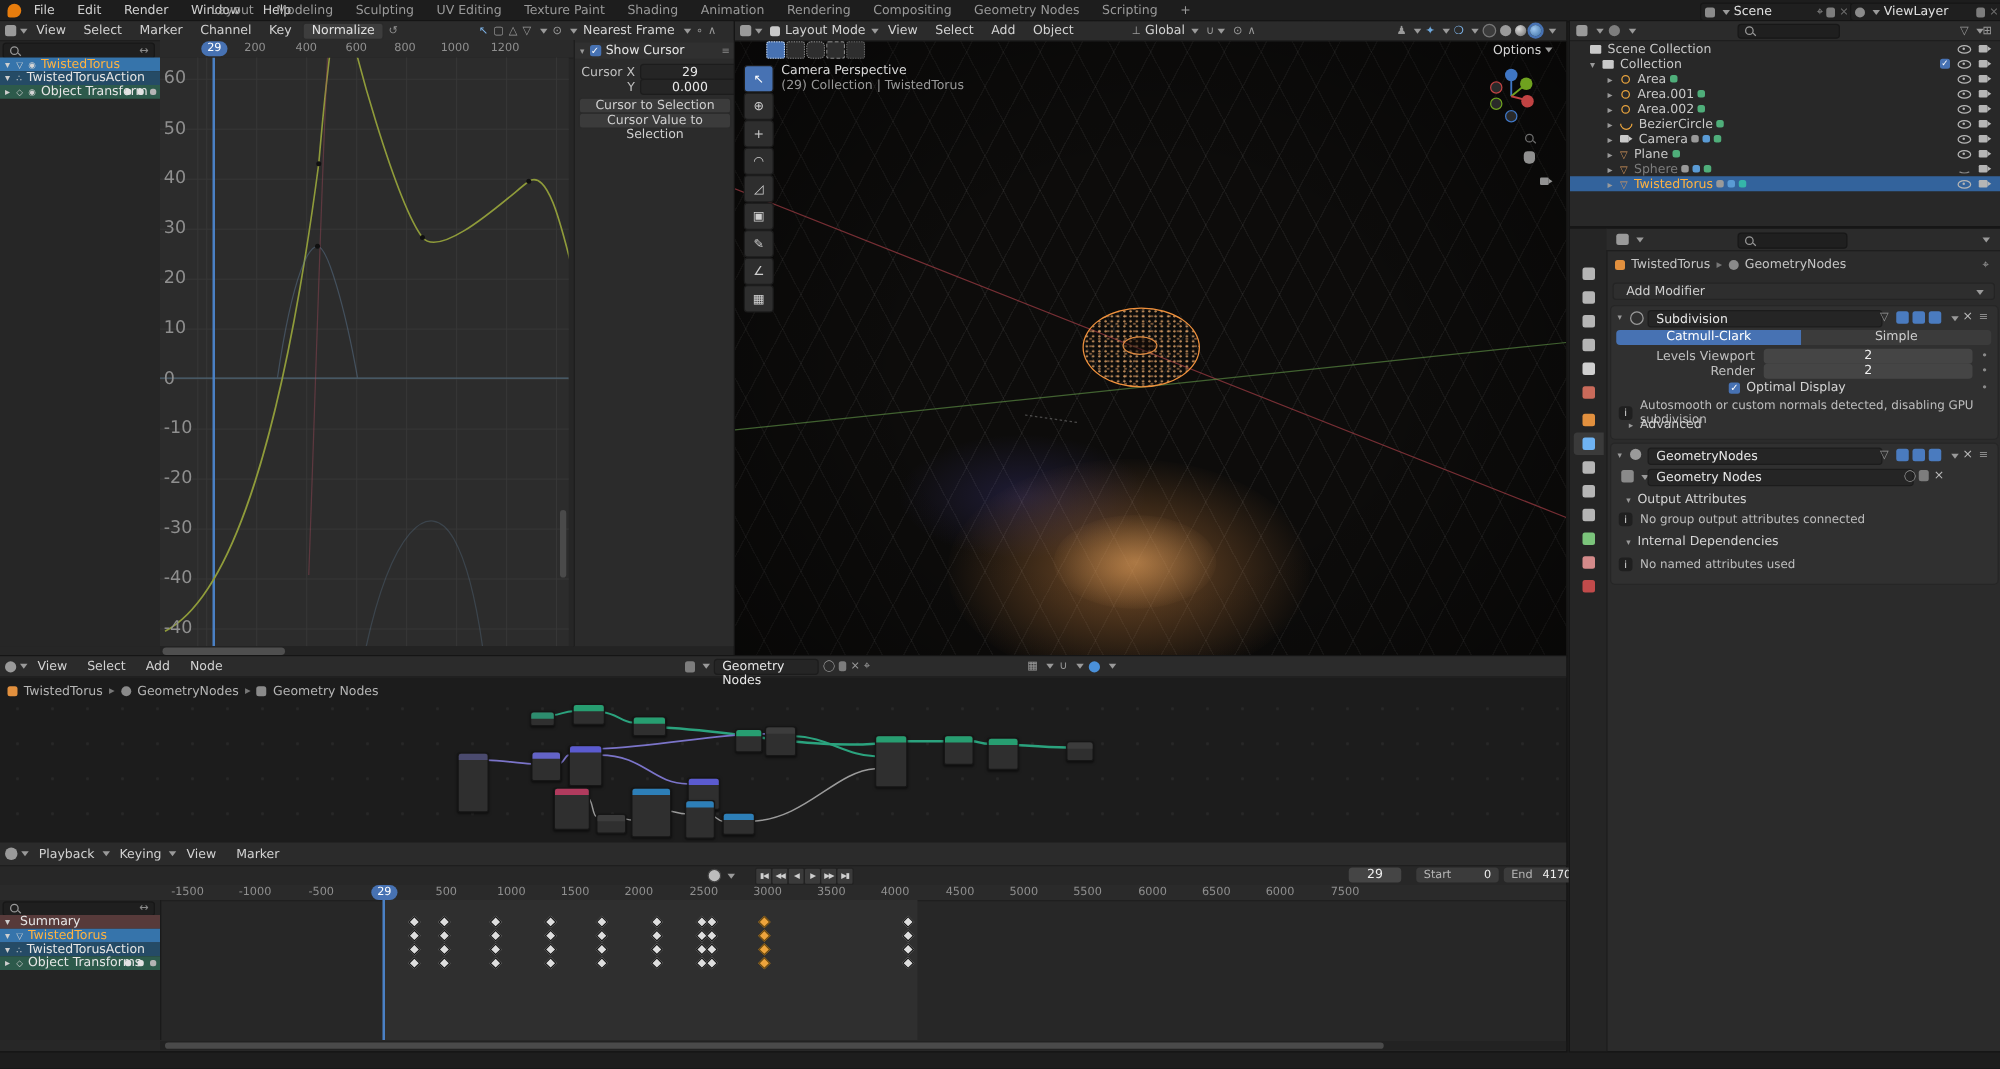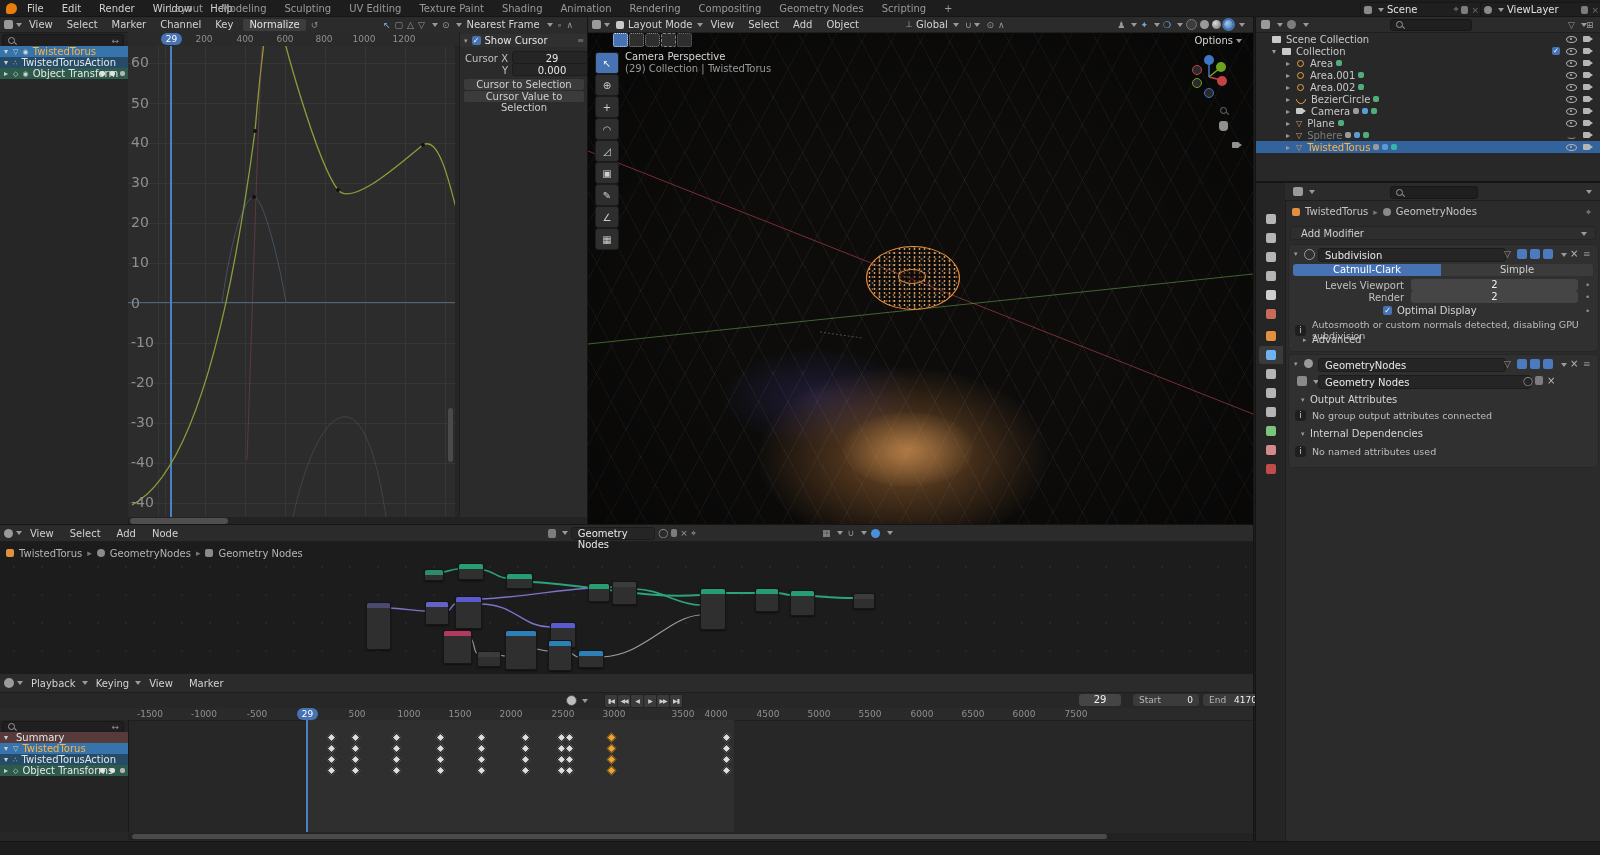--- a/index.html
+++ b/index.html
@@ -623,21 +623,21 @@
       <span class="tick" style="top: 1px; left: 409px;">1000</span>
 
       <span class="tick" style="top: 1px; left: 460px;">1500</span>
 
       <span class="tick" style="top: 1px; left: 511px;">2000</span>
 
       <span class="tick" style="top: 1px; left: 563px;">2500</span>
 
       <span class="tick" style="top: 1px; left: 614px;">3000</span>
 
-      <span class="tick" style="top: 1px; left: 665px; margin-left: 18px;">3500</span>
+      <span class="tick" style="top: 1px; left: 665px;">3500</span>
 
       <span class="tick" style="top: 1px; left: 716px;">4000</span>
 
       <span class="tick" style="top: 1px; left: 768px;">4500</span>
 
       <span class="tick" style="top: 1px; left: 819px;">5000</span>
 
       <span class="tick" style="top: 1px; left: 870px;">5500</span>
 
       <span class="tick" style="top: 1px; left: 922px;">6000</span>

